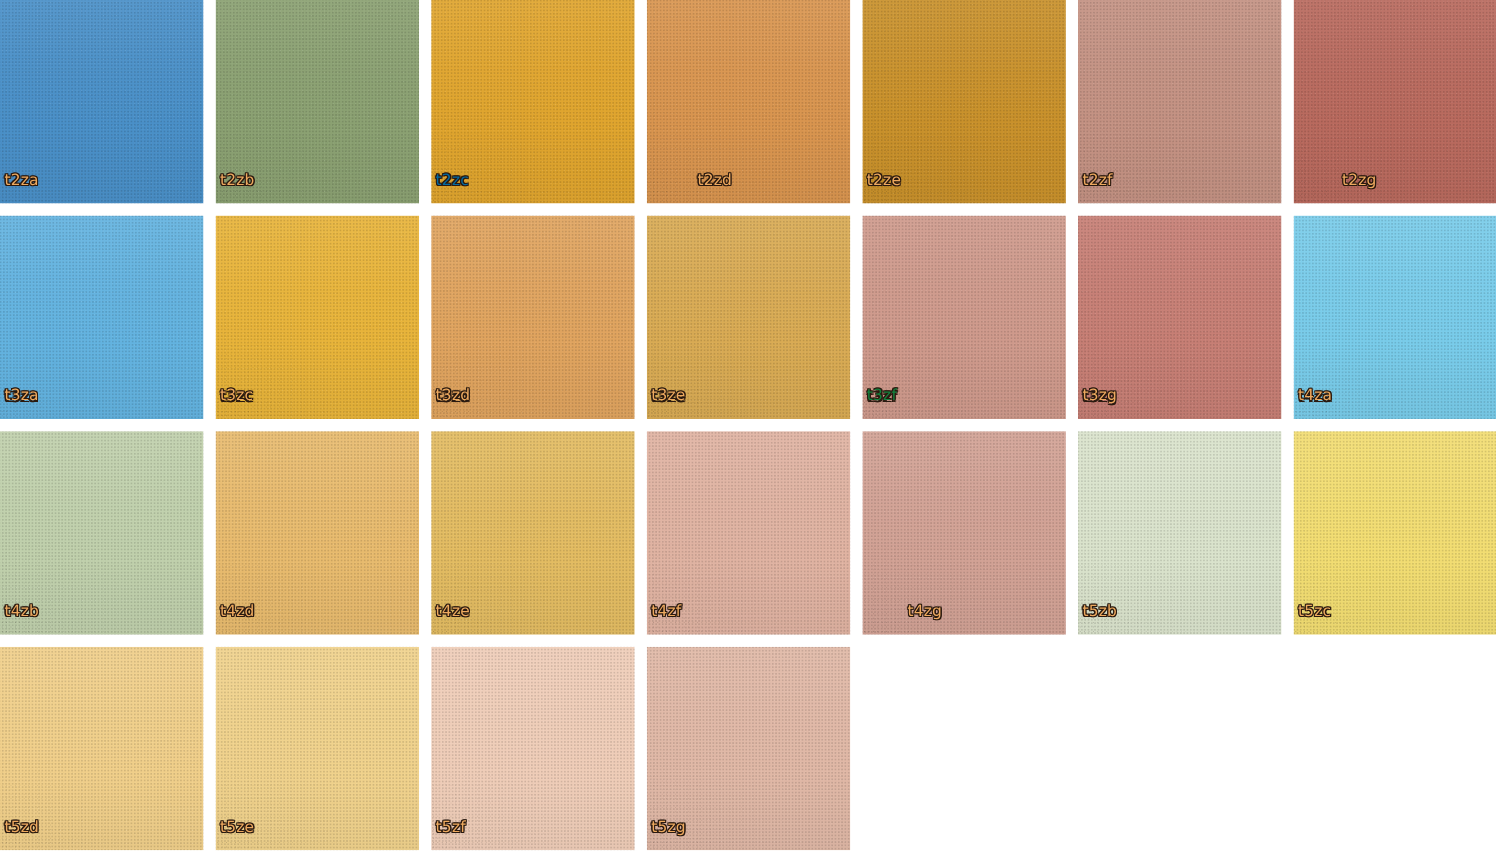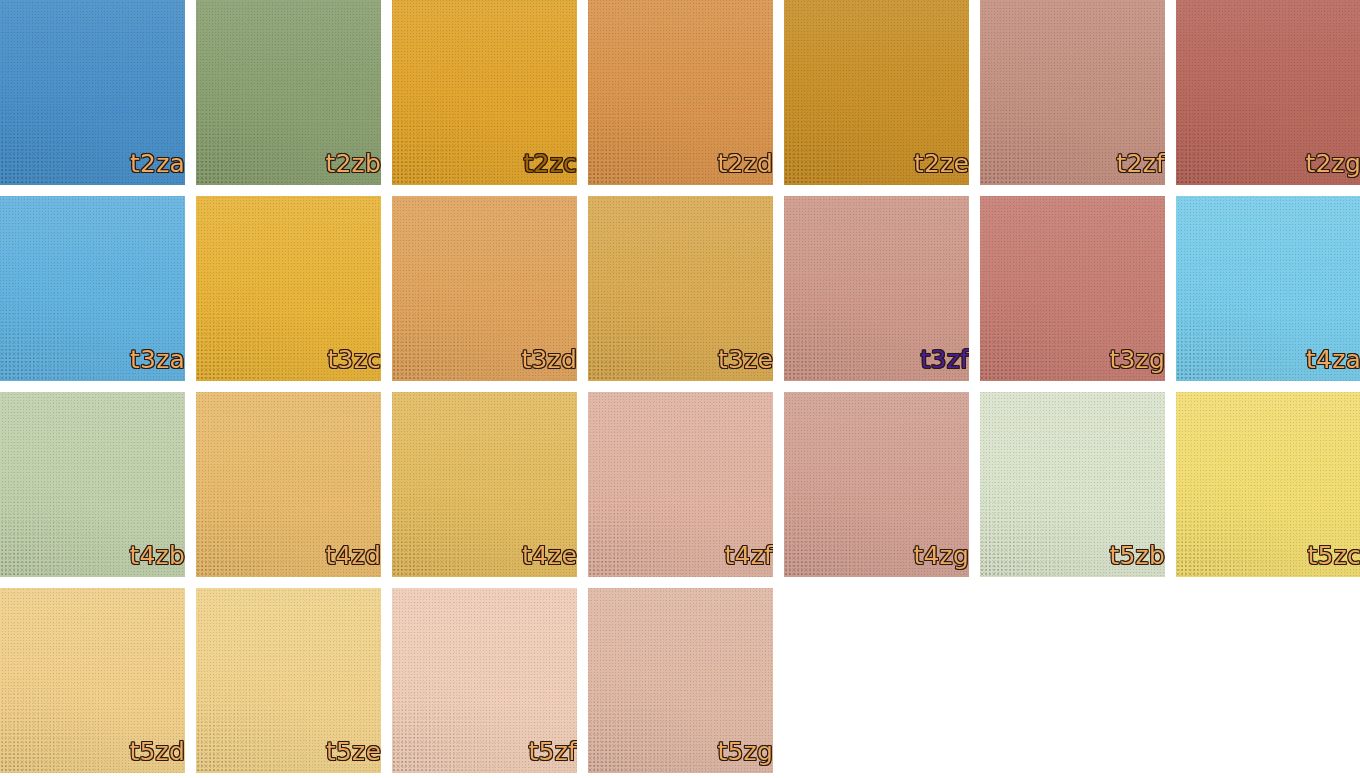--- a/index.html
+++ b/index.html
@@ -91,23 +91,23 @@
     -webkit-mask-image: radial-gradient(80% 42% at 35% 0%, rgba(0,0,0,1) 0%, rgba(0,0,0,0.5) 40%, rgba(0,0,0,0) 78%);
     mask-image: radial-gradient(80% 42% at 35% 0%, rgba(0,0,0,1) 0%, rgba(0,0,0,0.5) 40%, rgba(0,0,0,0) 78%);
   }
   .swatch.has-speckle .speckle { opacity: 1; }
 
   .swatch-label {
     position: absolute;
     left: 4px;
     right: 0;
     bottom: 10px;
-    text-align: right;
+    text-align: left;
     font-family: "DejaVu Sans", sans-serif;
-    font-size: 25px;
+    font-size: 14px;
     line-height: 22px;
     letter-spacing: 0.2px;
     color: #eda95f;
     text-shadow:
       -1px -1px 0 #2a1a10,
        1px -1px 0 #2a1a10,
       -1px  1px 0 #2a1a10,
        1px  1px 0 #2a1a10,
        0px  1px 0 #2a1a10,
        1px  0px 0 #2a1a10,
@@ -136,21 +136,21 @@
       <div class="dither"></div>
       <div class="speckle"></div>
       <div class="swatch-label" style="color: rgb(237, 169, 95);">t2zb</div>
     </div>
     <div class="swatch">
       <div class="fill" style="background-color: rgb(224, 165, 46);"></div>
       <div class="sheen"></div>
       <div class="grain" style="background-position: 4px 1px, 3px 1px, 8px 4px;"></div>
       <div class="dither"></div>
       <div class="speckle"></div>
-      <div class="swatch-label" style="color: #a16207;">t2zc</div>
+      <div class="swatch-label" style="color: #0369a1;">t2zc</div>
     </div>
     <div class="swatch">
       <div class="fill" style="background-color: rgb(217, 149, 79);"></div>
       <div class="sheen"></div>
       <div class="grain" style="background-position: 1px 4px, 1px 5px, 3px 6px;"></div>
       <div class="dither"></div>
       <div class="speckle"></div>
       <div class="swatch-label" style="color: rgb(237, 169, 95); margin-left: 42px;">t2zd</div>
     </div>
     <div class="swatch">
@@ -208,21 +208,21 @@
       <div class="dither"></div>
       <div class="speckle"></div>
       <div class="swatch-label" style="color: rgb(237, 169, 95);">t3ze</div>
     </div>
     <div class="swatch">
       <div class="fill" style="background-color: rgb(207, 154, 140);"></div>
       <div class="sheen"></div>
       <div class="grain" style="background-position: 4px 1px, 4px 6px, 3px 6px;"></div>
       <div class="dither"></div>
       <div class="speckle"></div>
-      <div class="swatch-label" style="color: #4c1d95;">t3zf</div>
+      <div class="swatch-label" style="color: #15803d;">t3zf</div>
     </div>
     <div class="swatch">
       <div class="fill" style="background-color: rgb(199, 127, 117);"></div>
       <div class="sheen"></div>
       <div class="grain" style="background-position: 1px 4px, 2px 3px, 7px 8px;"></div>
       <div class="dither"></div>
       <div class="speckle"></div>
       <div class="swatch-label" style="color: rgb(237, 169, 95);">t3zg</div>
     </div>
     <div class="swatch">

